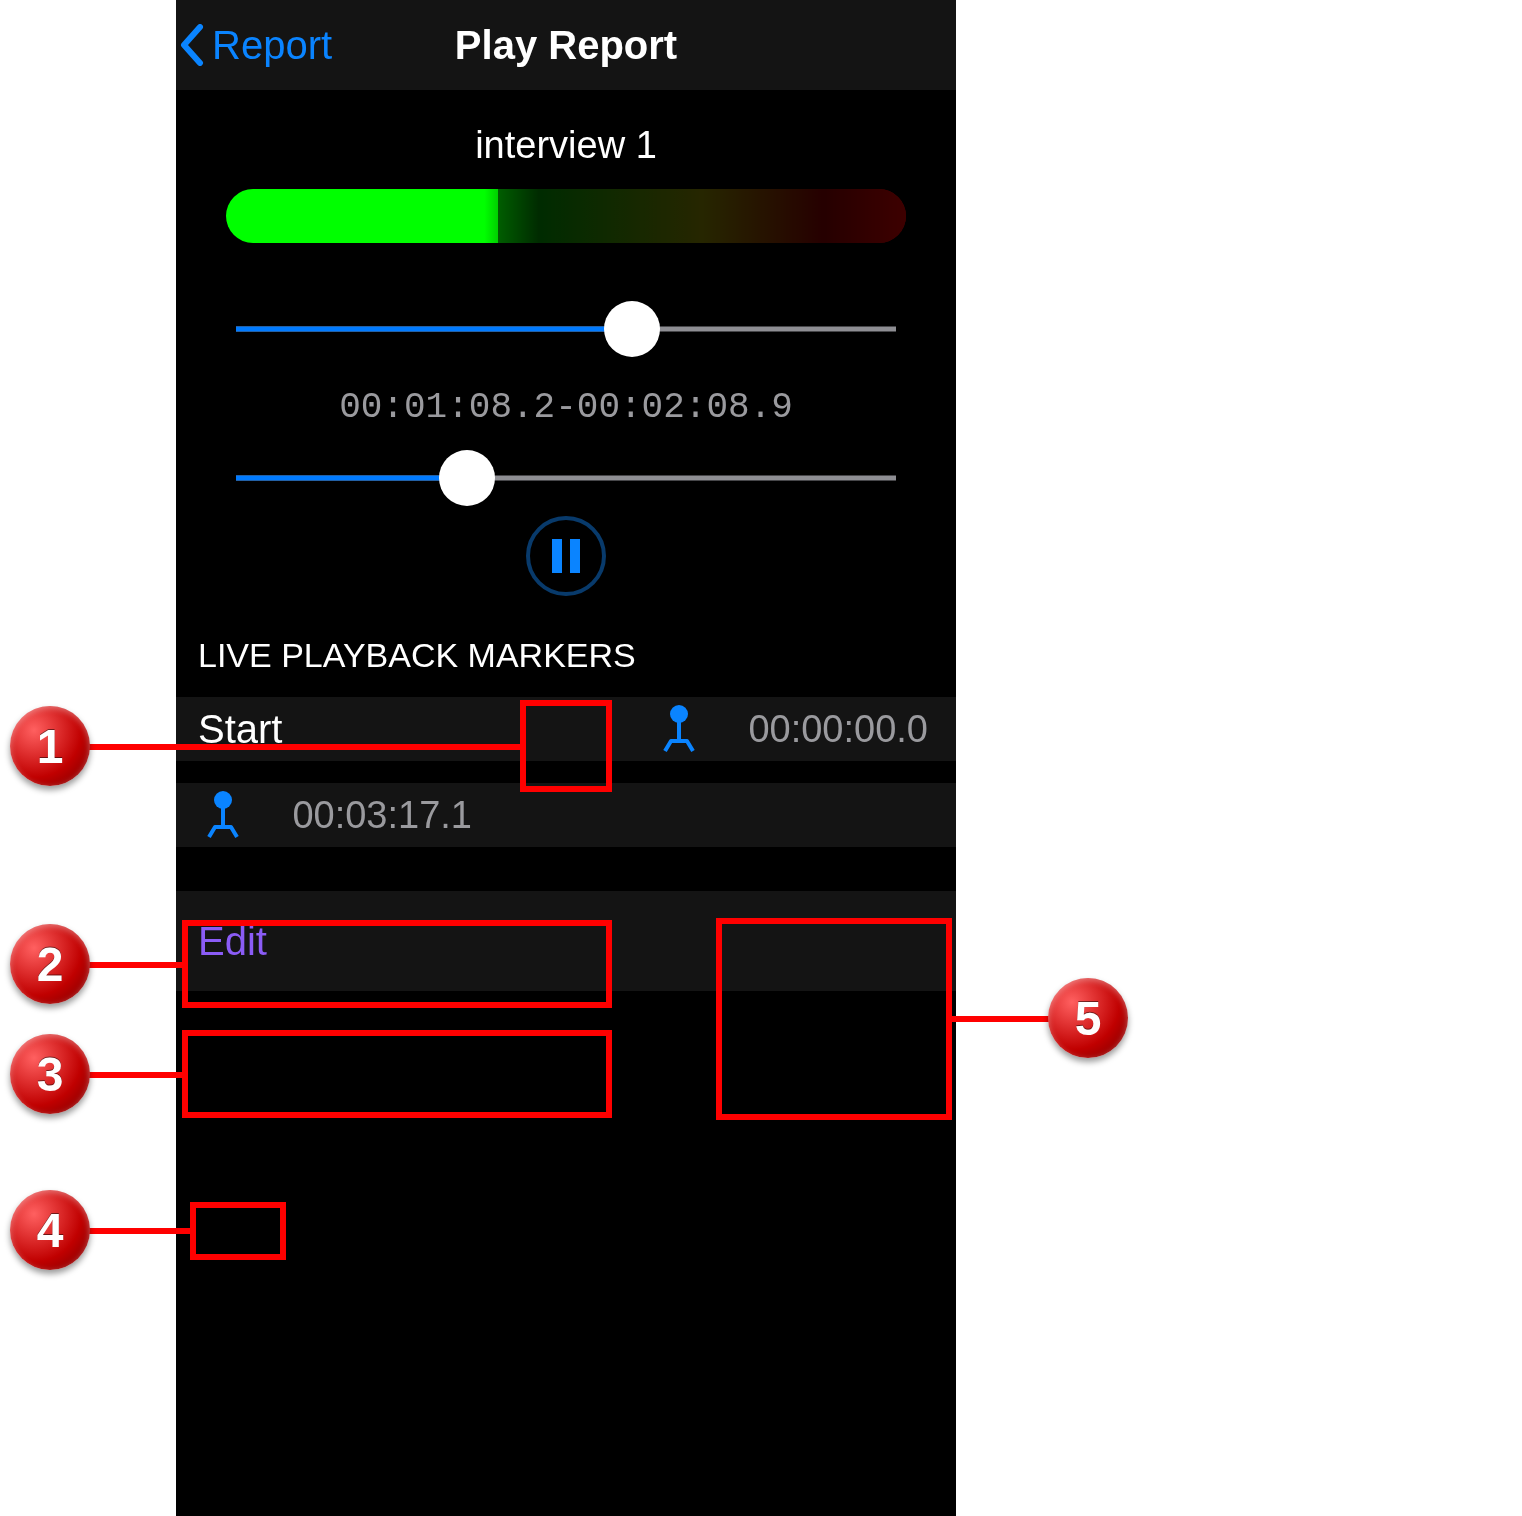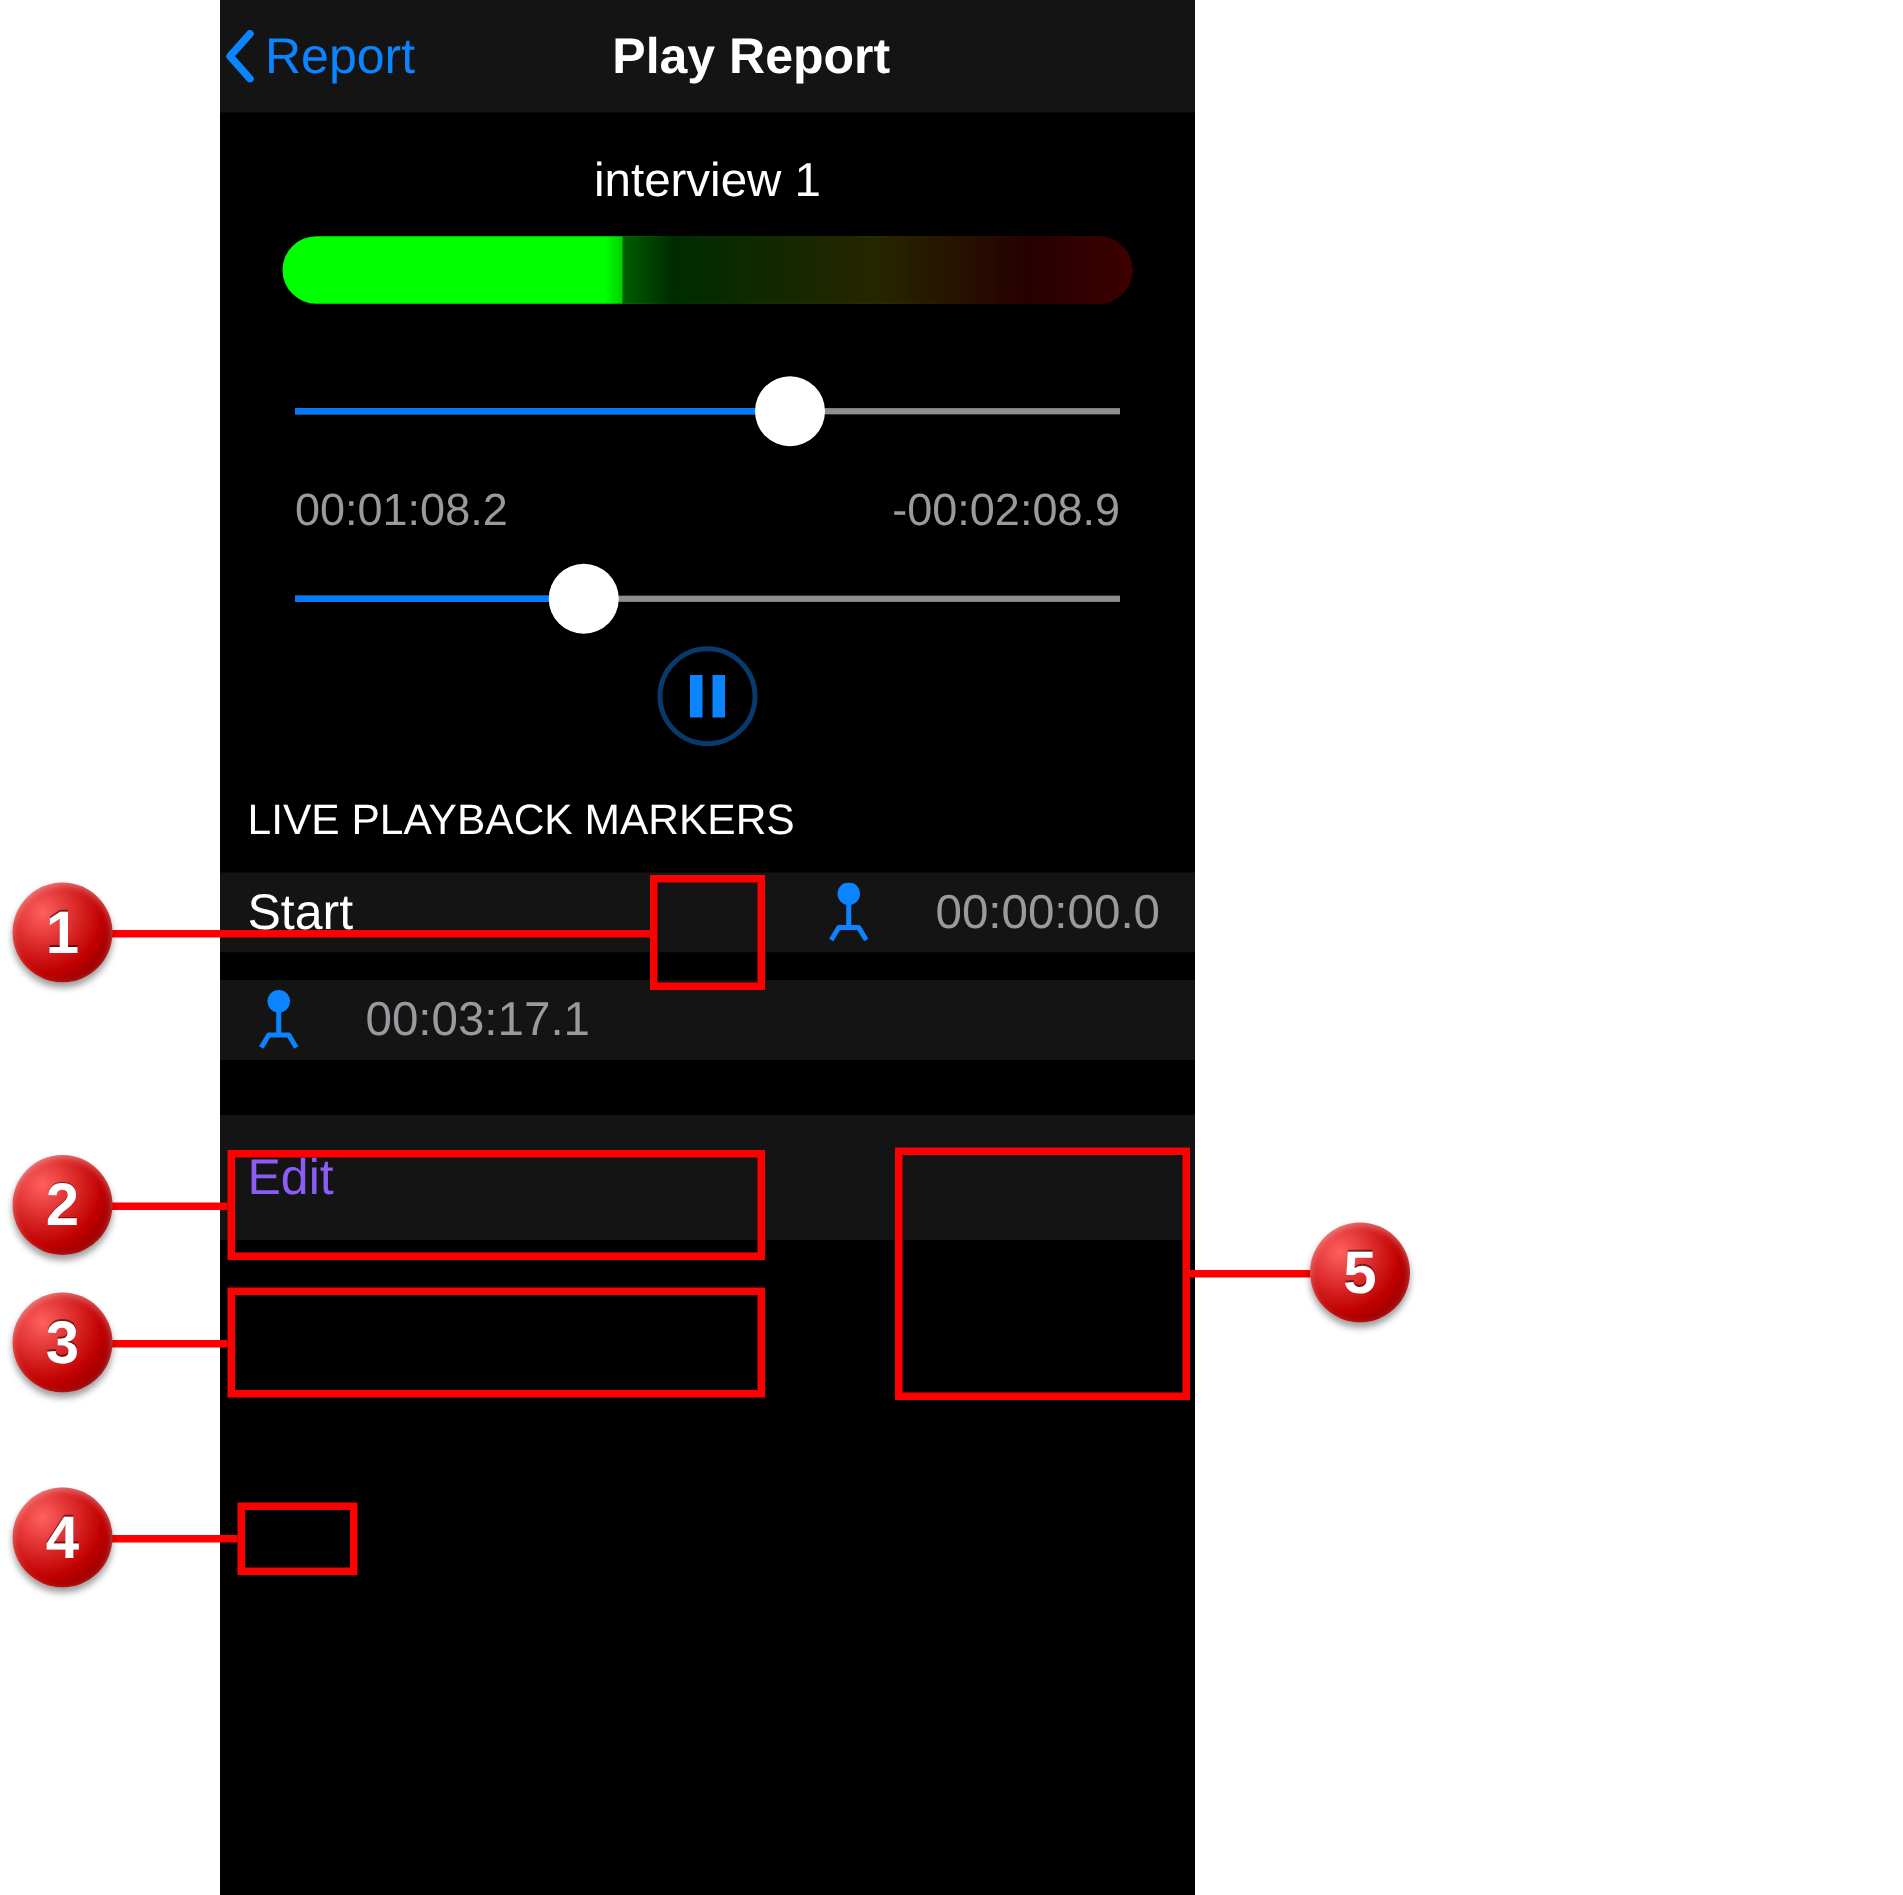--- a/index.html
+++ b/index.html
@@ -38,21 +38,20 @@
       height: 42px;
       margin-right: 8px;
     }
     .nav-title {
       position: absolute;
       left: 50%;
       transform: translateX(-50%);
       color: #fff;
       font-size: 40px;
       font-weight: 600;
-      margin-left: 35px;
     }
     .content {
       padding: 0;
     }
     .clip-title {
       text-align: center;
       color: #fff;
       font-size: 38px;
       padding: 34px 0 22px;
       border-radius: 30px;
@@ -99,24 +98,25 @@
       position: absolute;
       top: 50%;
       width: 56px;
       height: 56px;
       background: #fff;
       border-radius: 50%;
       transform: translate(-50%, -50%);
     }
     .time-row {
       display: flex;
-      justify-content: space-between;
+      justify-content: center;
       margin: 30px 60px 0;
       color: #9a9a9e;
       font-size: 36px;
+      font-family: Liberation Mono, monospace;
     }
     .pause-button {
       width: 80px;
       height: 80px;
       border: 4px solid #083a6b;
       border-radius: 50%;
       margin: 10px auto 0;
       display: flex;
       align-items: center;
       justify-content: center;

